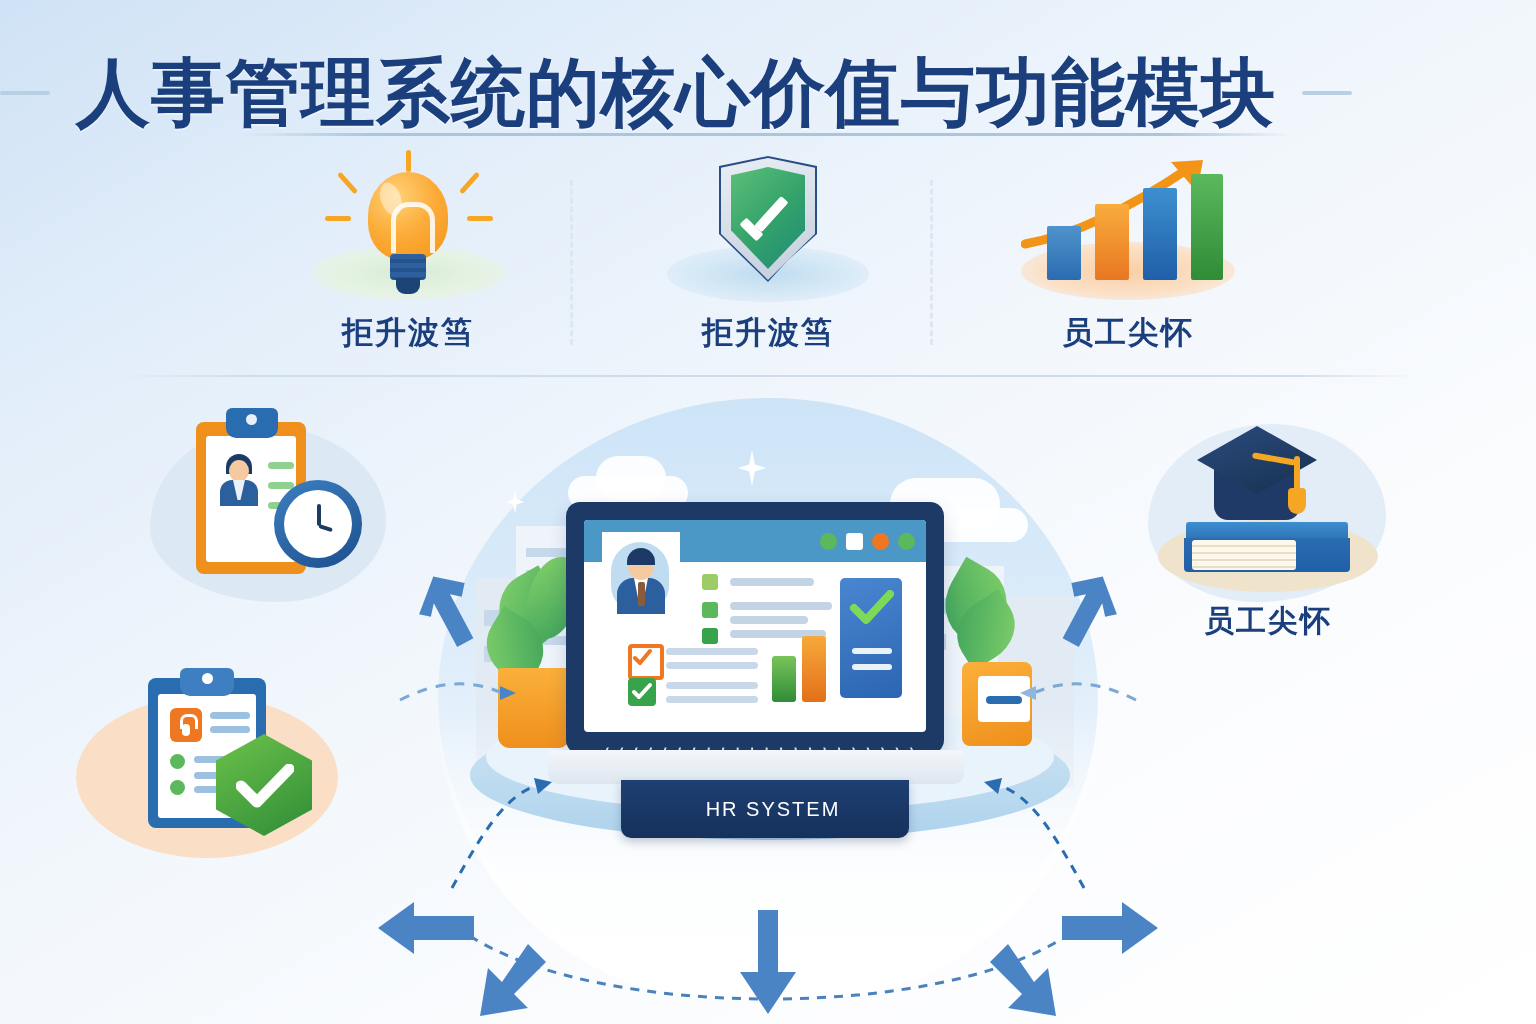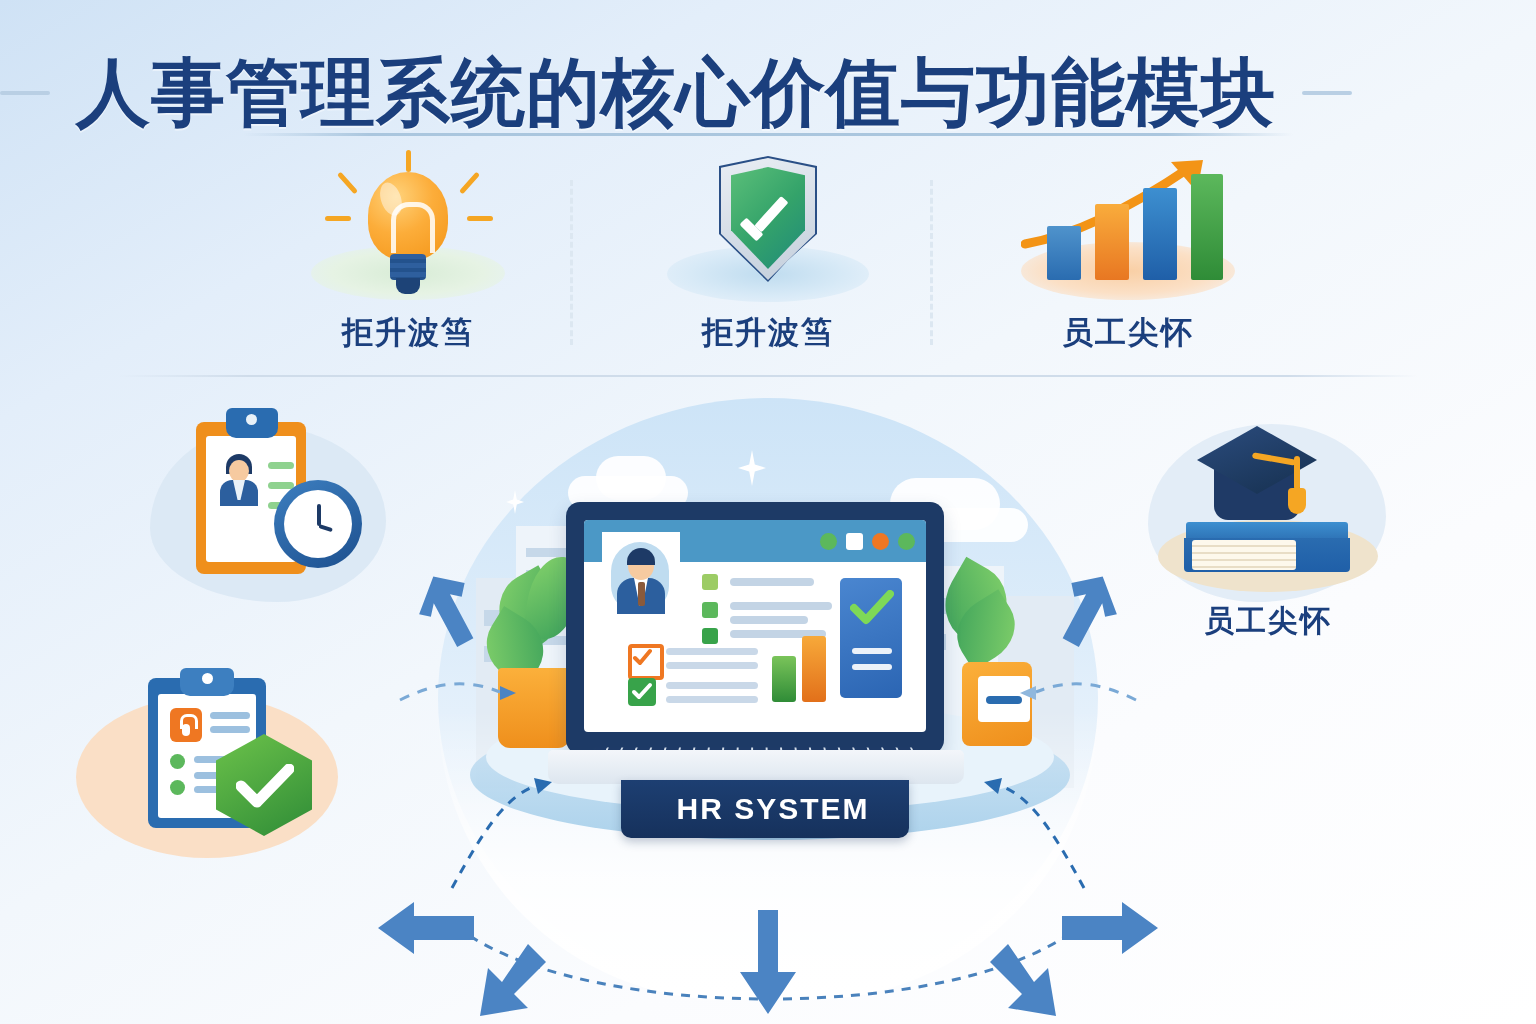--- a/index.html
+++ b/index.html
@@ -113,21 +113,21 @@
     background:linear-gradient(180deg,#f3f6fa,#dde6ef);}
   .kb{position:absolute;left:588px;top:364px;width:336px;height:34px;
     background:repeating-linear-gradient(90deg,#1d3a66 0 13px,#dfe8f1 13px 15px),
                repeating-linear-gradient(180deg,#1d3a66 0 7px,#dfe8f1 7px 8px);
     background-blend-mode:normal;transform:perspective(240px) rotateX(34deg);border-radius:3px;opacity:.95;}
 
   .hr-banner{position:absolute;left:621px;top:400px;width:288px;height:58px;
     background:linear-gradient(180deg,#1d3f72,#16315c);
     border-radius:0 0 10px 10px;display:flex;align-items:center;justify-content:center;
     box-shadow:0 4px 10px rgba(20,45,85,.25);}
-  .hr-banner span{color:#fff;font-size:30px;font-weight:bold;letter-spacing:2px;margin-left:16px;}
+  .hr-banner span{color:#fff;font-size:20px;font-weight:normal;letter-spacing:2px;margin-left:16px;}
 
   .plant-pot{position:absolute;border-radius:4px 4px 12px 12px;background:linear-gradient(180deg,#fbb03b,#ef8f1c);}
   .leaf{position:absolute;border-radius:60% 0 60% 0;background:linear-gradient(140deg,#86d36b,#3aa05a);}
   .folder{position:absolute;border-radius:8px;background:linear-gradient(160deg,#fbb03b,#ef8f1c);}
   .folder-card{position:absolute;background:#fff;border-radius:4px;}
 
   
   .mod{position:absolute;width:300px;text-align:center;}
   .mod-art{position:relative;width:300px;height:195px;}
   .mod-label{font-size:30px;font-weight:bold;color:#1b3f7d;letter-spacing:2px;margin-top:2px;}

